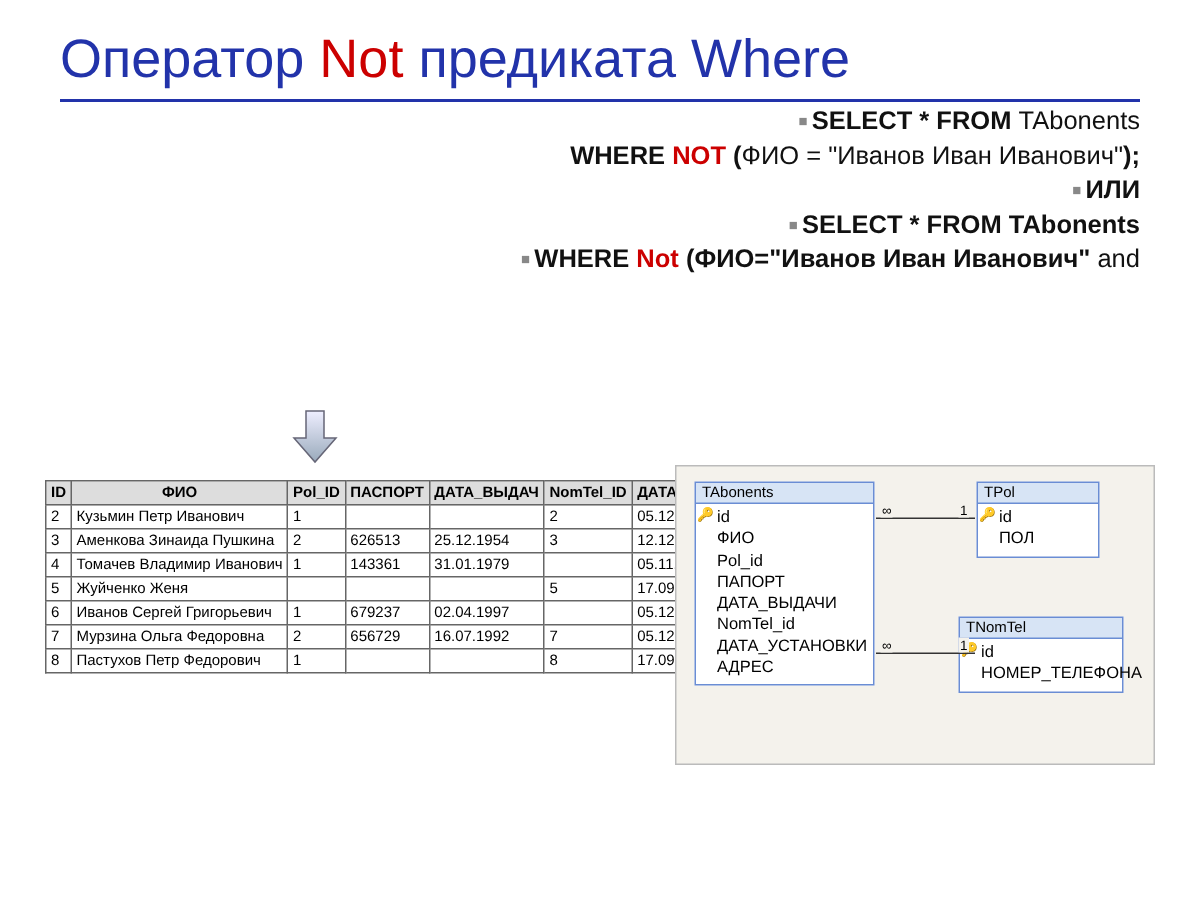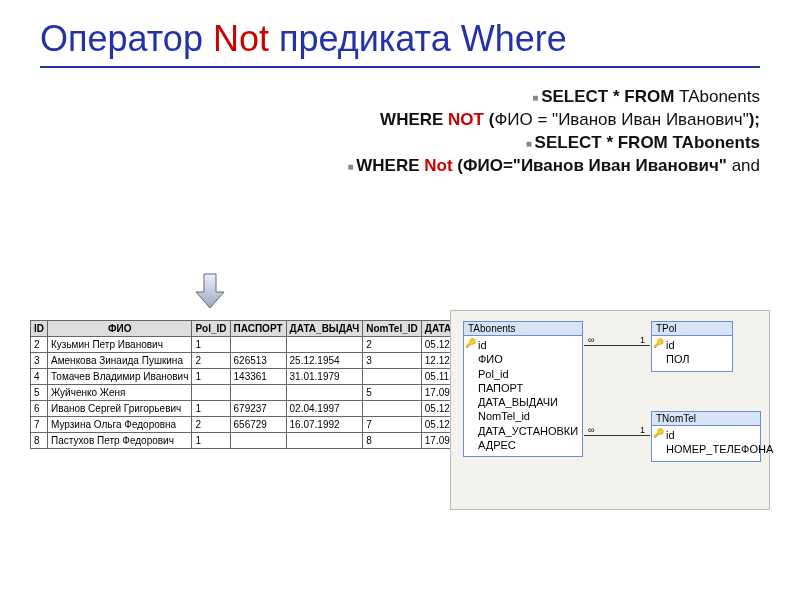--- a/index.html
+++ b/index.html
@@ -12,21 +12,21 @@
   }
   .slide {
     padding: 18px 40px 0 40px;
   }
   .title {
     font-size: 36px;
     color: #2233aa;
     font-weight: normal;
     border-bottom: 2px solid #2233aa;
     padding-bottom: 6px;
-    margin-bottom: 18px;
+    margin-bottom: 2px;
   }
   .title .not { color: #cc0000; }
   .body {
     padding-left: 28px;
     font-size: 17px;
     color: #111;
     line-height: 1.35;
     text-align: right;
   }
   .body .b { font-weight: bold; }
@@ -105,20 +105,21 @@
     <span>Оператор </span><span class="not">Not</span><span> предиката Where</span>
   </h1>
 
   <div class="body">
     <div class="bullet">
       <span class="b">SELECT * FROM </span><span>TAbonents</span>
     </div>
     <div>
       <span class="b"> WHERE  </span><span class="b red">NOT </span><span class="b">(</span><span>ФИО = "Иванов Иван Иванович"</span><span class="b">);</span>
     </div>
+    <div class="b bullet">ИЛИ</div>
     <div class="b bullet">SELECT * FROM TAbonents</div>
     <div class="bullet">
       <span class="b">WHERE </span><span class="b red">Not </span><span class="b">(</span><span class="b">ФИО="Иванов Иван Иванович" </span><span>and</span>
     </div>
   </div>
 </div>
 
 <svg class="arrow" viewBox="0 0 40 40">
   <defs>
     <linearGradient id="g" x1="0" y1="0" x2="0" y2="1">
@@ -230,21 +231,21 @@
         <div>АДРЕС</div>
       </div>
   </div>
   <div class="tbl" style="left:200px; top:10px; width:82px;">
     <div class="tbl-title">TPol</div>
     <div class="tbl-body" id="tpol-fields">
         <div class="pk">id</div>
         <div>ПОЛ</div>
       </div>
   </div>
-  <div class="tbl" style="left:200px; top:100px; width:110px;">
+  <div class="tbl" style="left:188px; top:100px; width:110px;">
     <div class="tbl-title">TNomTel</div>
     <div class="tbl-body" id="tnomtel-fields">
         <div class="pk">id</div>
         <div>НОМЕР_ТЕЛЕФОНА</div>
       </div>
   </div>
   <div class="link" style="left:133px; top:34px; width:66px;"></div>
   <div class="link-end" style="left:188px; top:24px;">1</div>
   <div class="link-end" style="left:136px; top:24px;">∞</div>
   <div class="link" style="left:133px; top:124px; width:66px;"></div>

